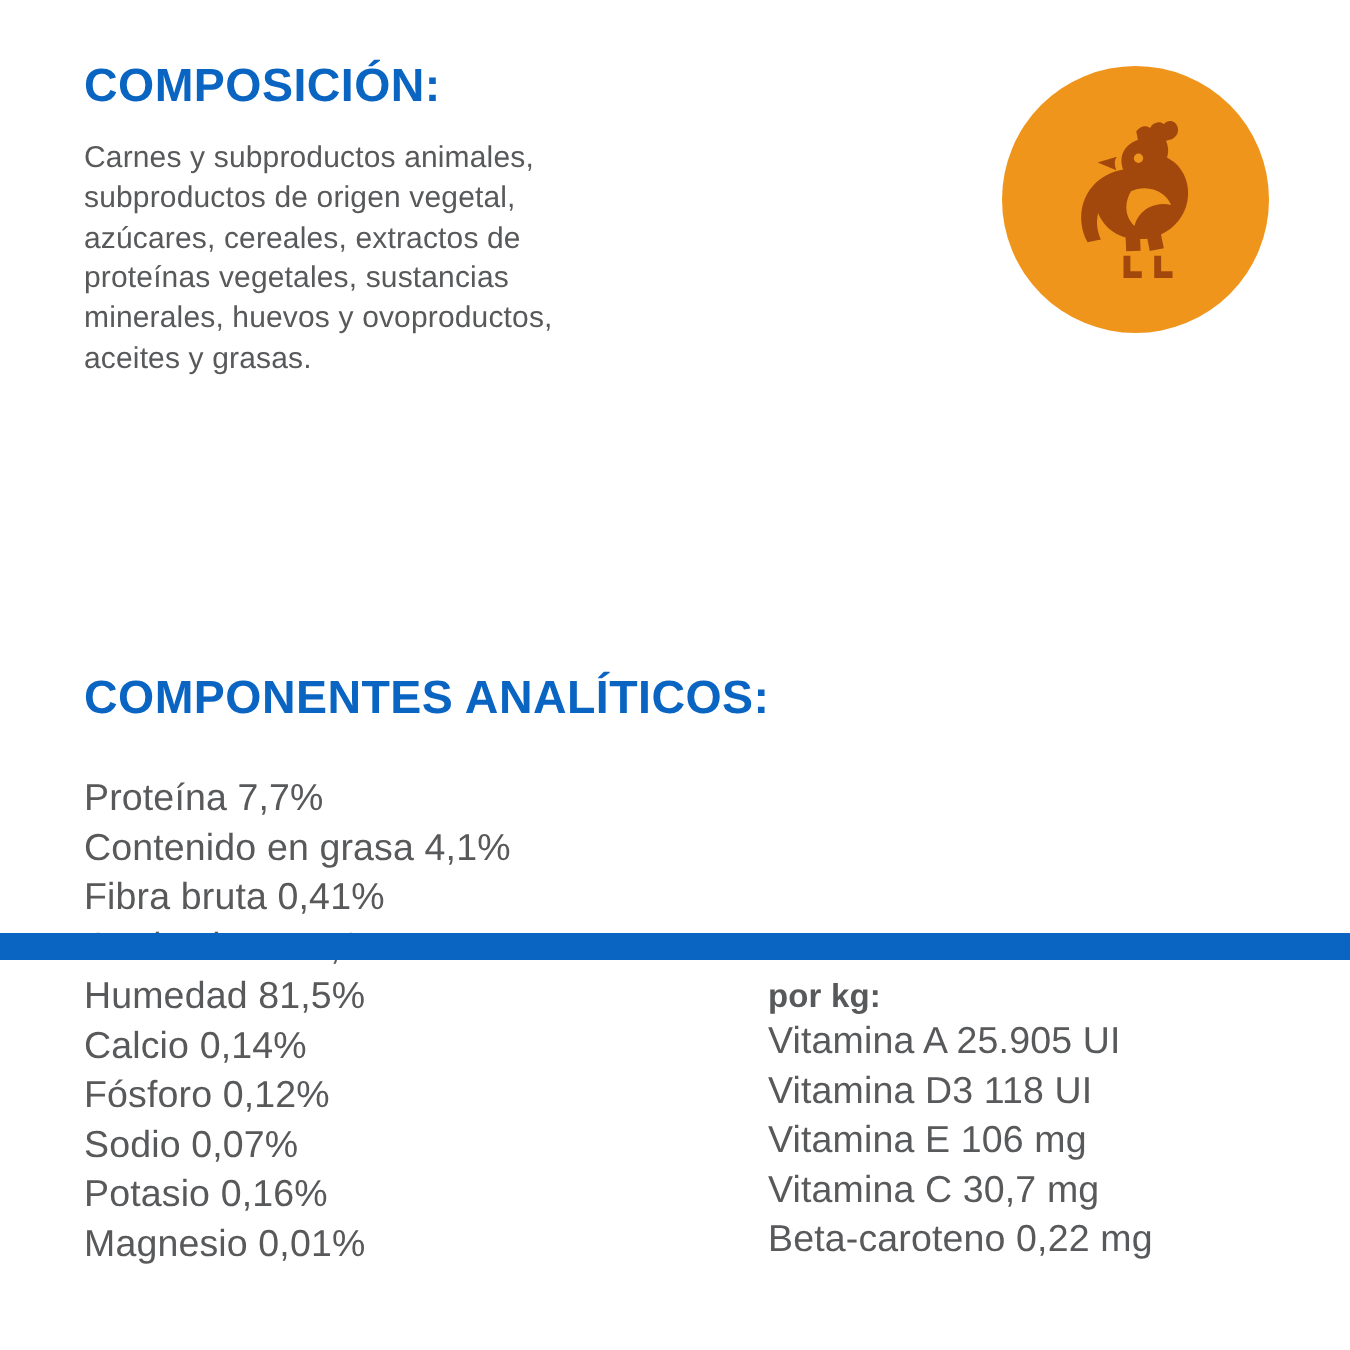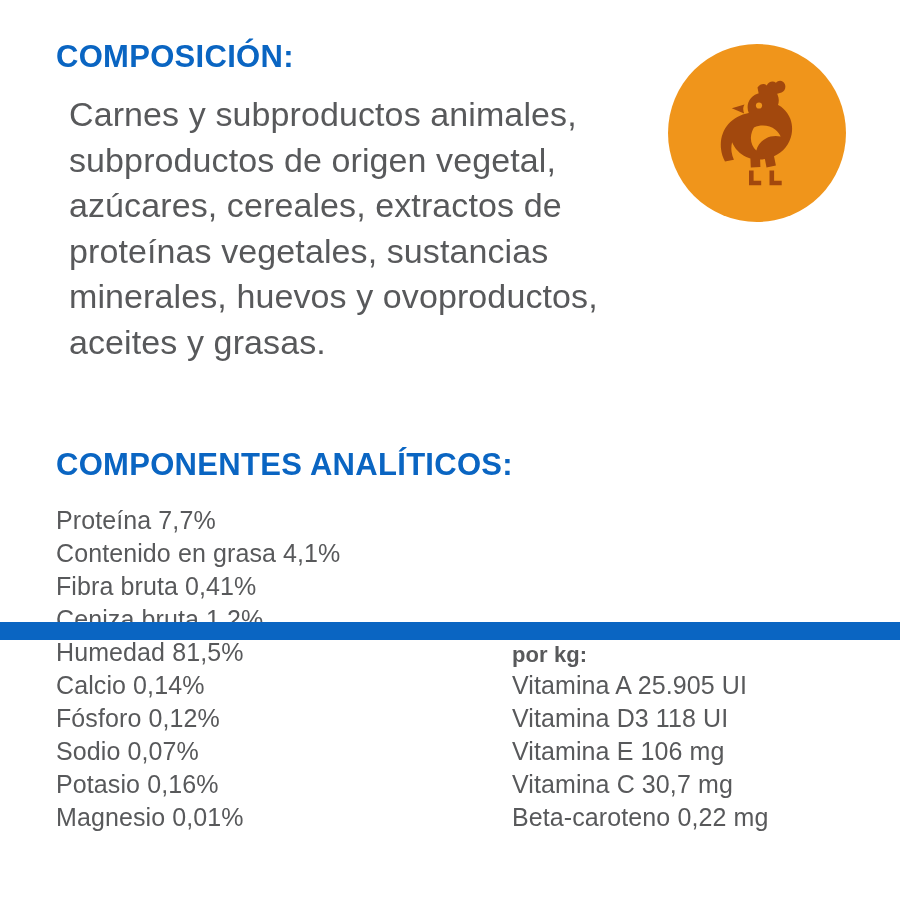--- a/index.html
+++ b/index.html
@@ -34,24 +34,24 @@
   .section-title {
     color: #0a65c2;
     font-size: 31px;
     font-weight: bold;
     letter-spacing: 0.3px;
     margin: 0 0 18px 0;
     line-height: 1.1;
   }
 
   .composition-text {
-    font-size: 34px;
+    font-size: 20px;
     line-height: 1.34;
     color: #58595b;
-    margin: 13px;
+    margin: 0;
     white-space: pre-line;
     letter-spacing: 0.1px;
   }
 
   
   .chicken-badge {
     position: absolute;
     left: 668px;
     top: 44px;
     width: 178px;
@@ -68,27 +68,27 @@
 
   
   .analytics-section {
     position: absolute;
     left: 56px;
     top: 448px;
     width: 800px;
   }
 
   .analytics-section .section-title {
-    margin-bottom: 22px;
+    margin-bottom: 34px;
   }
 
   .analytics-columns {
     position: relative;
     display: flex;
-    align-items: flex-end;
+    align-items: center;
   }
 
   .col-left {
     width: 456px;
     flex: 0 0 456px;
   }
 
   .col-right {
     flex: 1 1 auto;
     padding-top: 129px;

